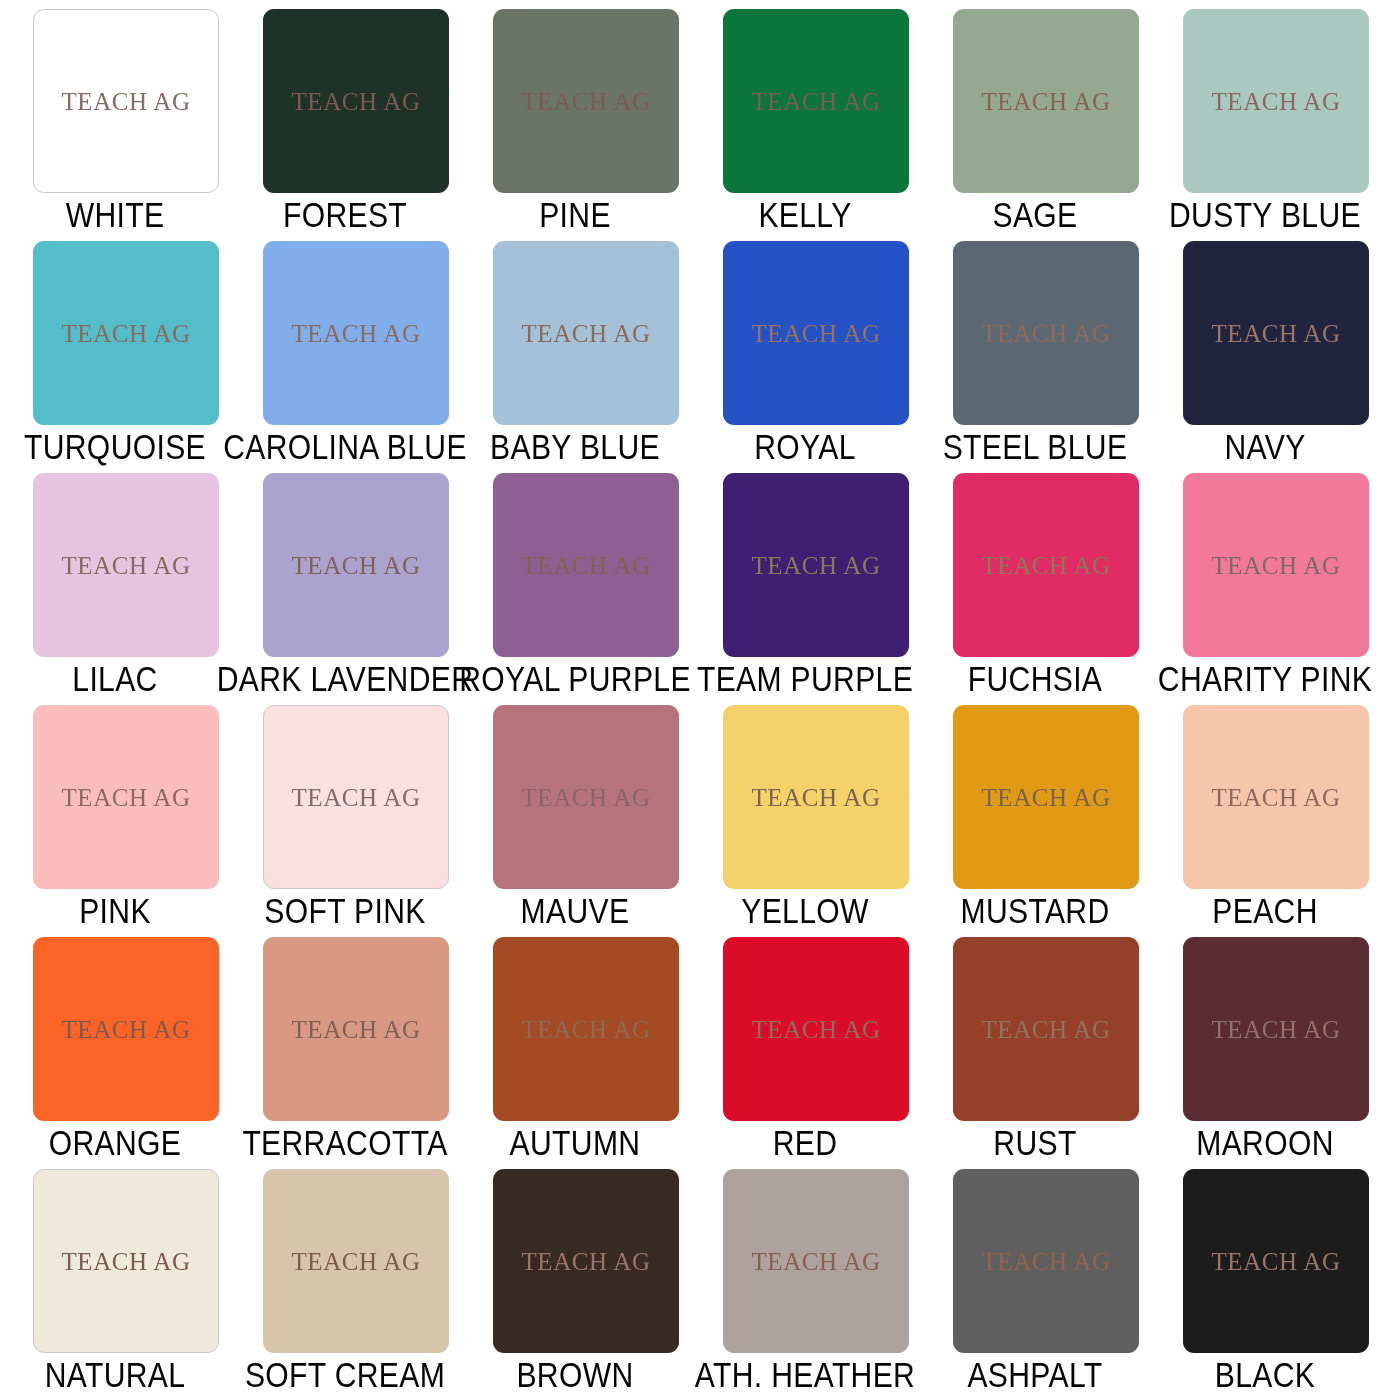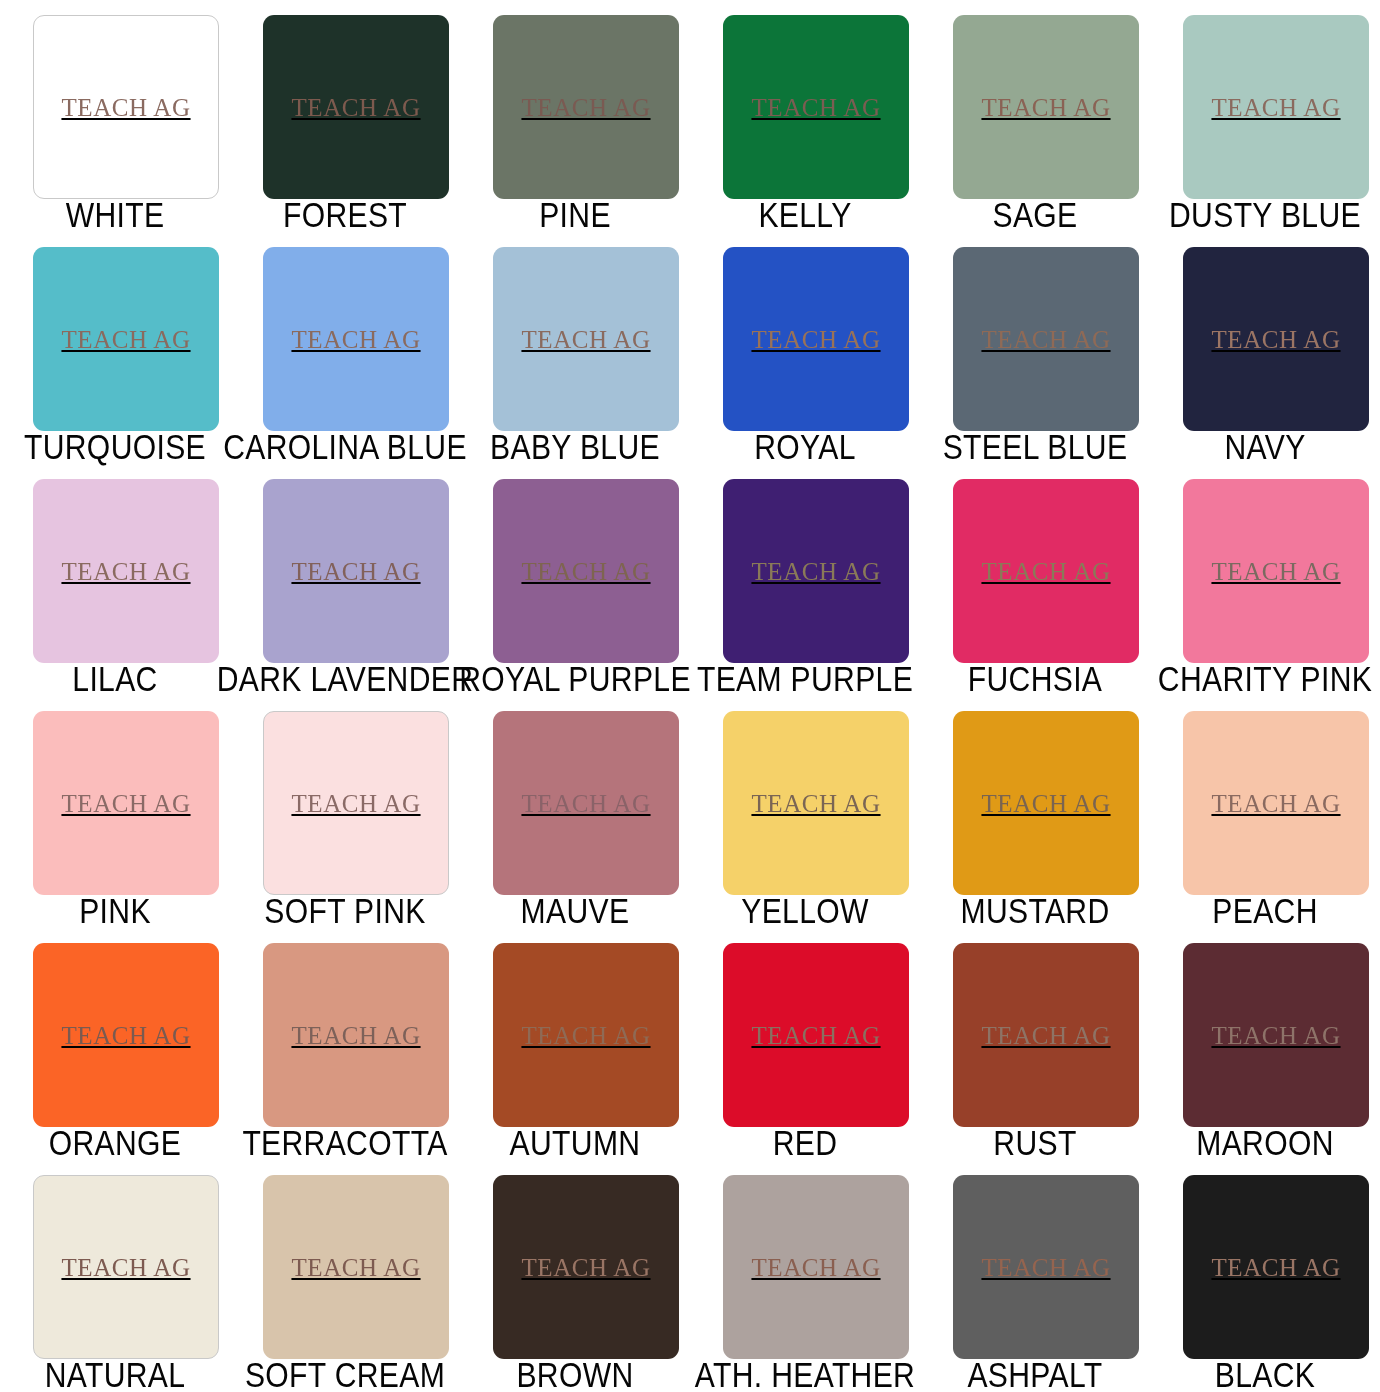--- a/index.html
+++ b/index.html
@@ -27,29 +27,28 @@
   .swatch-cell {
     position: relative;
     width: 230px;
     height: 232px;
     box-sizing: border-box;
   }
 
   .swatch-chip {
     position: absolute;
     left: 33px;
-    top: 15px;
+    top: 9px;
     width: 186px;
     height: 184px;
     border-radius: 11px;
     display: flex;
     align-items: center;
     justify-content: center;
     box-sizing: border-box;
-    text-decoration: underline;
   }
 
   .swatch-chip.has-outline {
     border: 1px solid #c9c9c9;
   }
 
   .chip-mark {
     font-family: "Liberation Serif", "DejaVu Serif", serif;
     font-size: 25px;
     letter-spacing: 0.6px;

